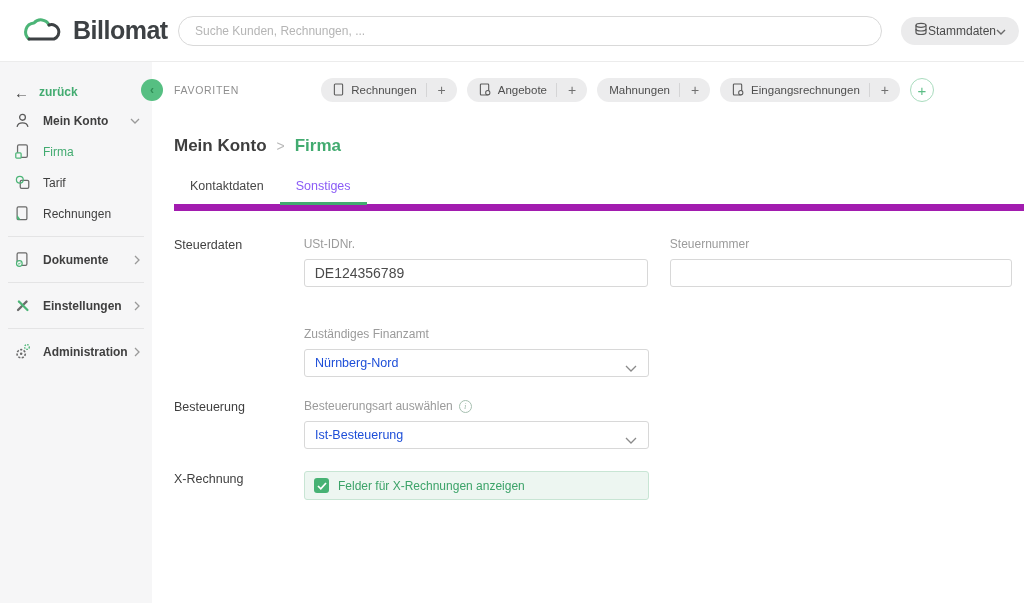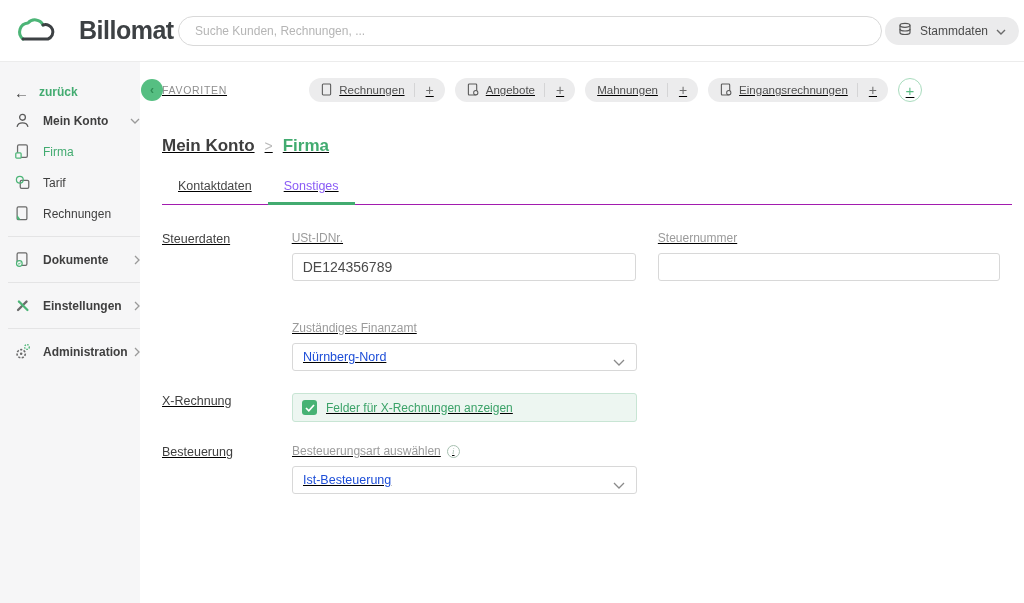--- a/index.html
+++ b/index.html
@@ -2,63 +2,63 @@
 <html><head>
 <meta charset="utf-8">
 <style>
   * { box-sizing: border-box; margin: 0; padding: 0; }
   html,body { width:1024px; height:603px; overflow:hidden; background:#fff;
     font-family:"Liberation Sans", sans-serif; }
 
   
   .header { position:absolute; top:0; left:0; width:1024px; height:62px;
     background:#fff; border-bottom:1px solid #ececec; display:flex; align-items:center; z-index:5; }
-  .logo { display:flex; align-items:center; gap:21px; padding-left:12px; width:178px; }
+  .logo { display:flex; align-items:center; gap:9px; padding-left:18px; width:178px; }
   .logo-text { font-size:25px; font-weight:700; color:#3d4144; letter-spacing:-0.5px; }
   .search-input { width:704px; height:30px; border:1px solid #d9d9d9; border-radius:16px;
     padding:0 16px; font-size:12px; color:#0f766e; outline:none; background:#fff; }
   .search-input::placeholder { color:#b5b5b5; }
   .stammdaten-btn { margin-left:auto; margin-right:5px; height:28px; background:#ebebec;
-    border:none; border-radius:14px; display:flex; align-items:center; gap:8px;
+    border:none; border-radius:14px; display:flex; align-items:center; 
     padding:0 13px; font-size:12px; color:#4a4a4a; cursor:pointer; }
 
   
   .sidebar { position:absolute; top:62px; left:0; width:152px; height:541px; background:#f6f6f7; }
   .side-item { display:flex; align-items:center; height:31px; padding:0 12px 0 14px;
     font-size:12px; color:#3f3f3f; cursor:pointer; }
   .side-item .s-icon { width:19px; margin-right:10px; display:flex; align-items:center; }
   .side-item .chev { margin-left:auto; display:flex; }
   .side-back { margin-top:17px; height:26px; }
   .side-back .arrow { color:#444; font-size:15px; margin-right:10px; }
   .green-text { color:#42ab70 !important; font-weight:700; }
   .bold { font-weight:700; }
   .side-divider { height:1px; background:#e4e4e5; margin:7px 8px; }
   .collapse-toggle { position:absolute; left:141px; top:79px; width:22px; height:22px;
     border-radius:50%; background:#56bf82; display:flex; align-items:center; justify-content:center;
     color:#2f8d55; font-size:12px; font-weight:700; cursor:pointer; z-index:6; }
 
   
-  .main { position:absolute; left:140px; top:62px; width:872px; height:541px; background:#fff;text-decoration:underline; }
+  .main { position:absolute; left:152px; top:62px; width:872px; height:541px; background:#fff; }
   .fav-row { display:flex; align-items:center; height:56px; padding-left:22px; padding-right:90px; }
   .fav-title { font-size:10.5px; color:#8e8e8e; letter-spacing:.7px; }
   .pills { margin-left:auto; display:flex; align-items:center; gap:10px; }
   .pill { height:24px; background:#ececed; border-radius:13px; display:flex; align-items:center;
     padding:0 9px 0 12px; font-size:11.5px; color:#4f4f4f; gap:7px; cursor:pointer; }
   .pill .p-sep { width:1px; height:14px; background:#d5d5d6; margin:0 2px; }
   .pill .p-plus { color:#707070; font-size:14px; font-weight:400; padding:0 2px; }
   .fav-add { width:24px; height:24px; border-radius:50%; border:1.5px solid #a9dcbe;
     color:#5bbd85; display:flex; align-items:center; justify-content:center; font-size:15px;
     background:#fff; cursor:pointer; }
 
   .breadcrumb { margin:18px 0 0 22px; font-size:17px; font-weight:700; color:#3e3e3e;
     display:flex; align-items:center; gap:10px; }
   .breadcrumb .b-sep { color:#b9b9b9; font-weight:400; font-size:14px; }
   .breadcrumb .b-current { color:#42ab70; }
 
-  .tabs { display:flex; margin:23px 0 0 22px; border-bottom:1px solid #a21caf; }
+  .tabs { display:flex; margin:23px 0 0 22px; border-bottom:7px solid #a21caf; }
   .tab { padding:0 16px 9px 16px; font-size:12.5px; color:#474747; border-bottom:3px solid transparent;
     margin-bottom:-1px; cursor:pointer; }
   .tab.active { color:#8b5cf6; border-bottom-color:#42ab70; font-weight:400; }
 
   
   .form { padding:26px 12px 0 22px; }
   .frow { display:flex; }
   .sec-label { width:130px; font-size:12.5px; color:#3f3f3f; padding-top:1px; }
   .fgroup { width:345px; }
   .fgroup.col2 { width:343px; margin-left:22px; }
@@ -301,45 +301,45 @@
           <span class="sel-chev">
             <svg width="12" height="7" viewBox="0 0 12 7" fill="none">
                 <polyline points="1,1 6,6 11,1" stroke="#8a8a8a" stroke-width="1.3"></polyline>
               </svg>
           </span>
         </div>
       </div>
     </div>
 
     <div class="frow mt22">
-      <div class="sec-label">X-Rechnung</div>
-      <div class="fgroup">
-        <div class="xr-box">
-          <span class="xr-check">
-            <svg width="10" height="8" viewBox="0 0 10 8" fill="none">
-                <polyline points="1,4 3.8,6.8 9,1" stroke="#fff" stroke-width="1.7"></polyline>
-              </svg>
-          </span>
-          <span class="xr-label">Felder für X-Rechnungen anzeigen</span>
-        </div>
-      </div>
-    </div>
-
-    <div class="frow mt22">
       <div class="sec-label">Besteuerung</div>
       <div class="fgroup">
         <div class="flabel">
           <span>Besteuerungsart auswählen</span>
           <span class="info-badge">i</span>
         </div>
         <div class="fselect">
           <span>Ist-Besteuerung</span>
           <span class="sel-chev">
             <svg width="12" height="7" viewBox="0 0 12 7" fill="none">
                 <polyline points="1,1 6,6 11,1" stroke="#8a8a8a" stroke-width="1.3"></polyline>
               </svg>
           </span>
         </div>
       </div>
     </div>
 
+    <div class="frow mt22">
+      <div class="sec-label">X-Rechnung</div>
+      <div class="fgroup">
+        <div class="xr-box">
+          <span class="xr-check">
+            <svg width="10" height="8" viewBox="0 0 10 8" fill="none">
+                <polyline points="1,4 3.8,6.8 9,1" stroke="#fff" stroke-width="1.7"></polyline>
+              </svg>
+          </span>
+          <span class="xr-label">Felder für X-Rechnungen anzeigen</span>
+        </div>
+      </div>
+    </div>
+
   </div>
 </div>
 
 </body></html>

